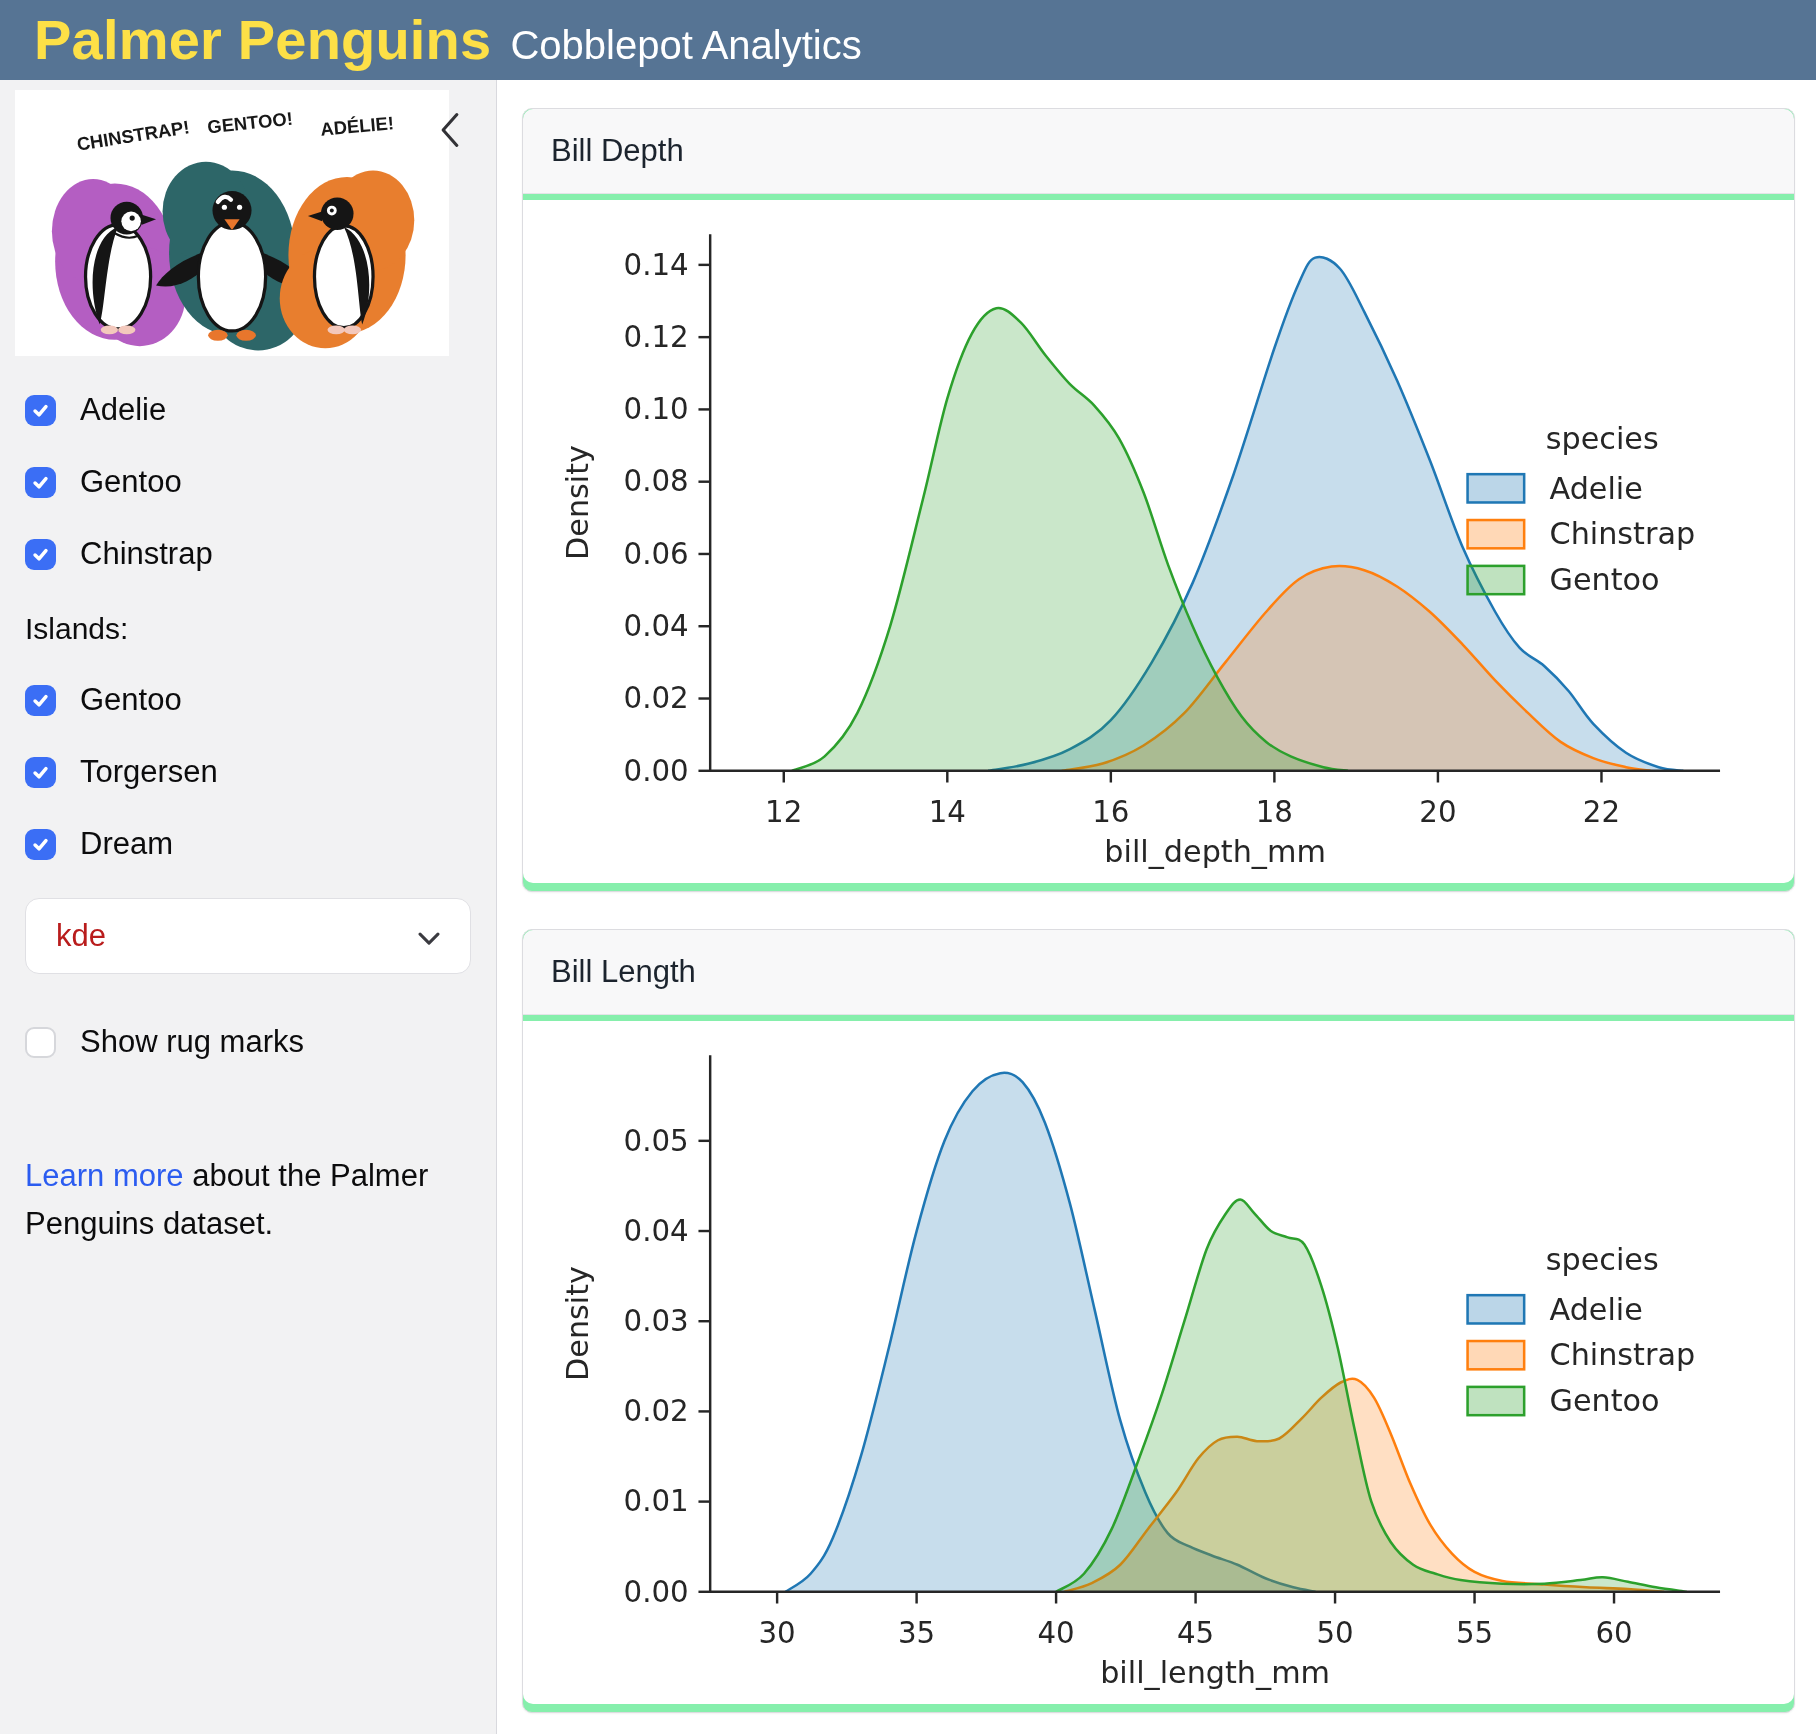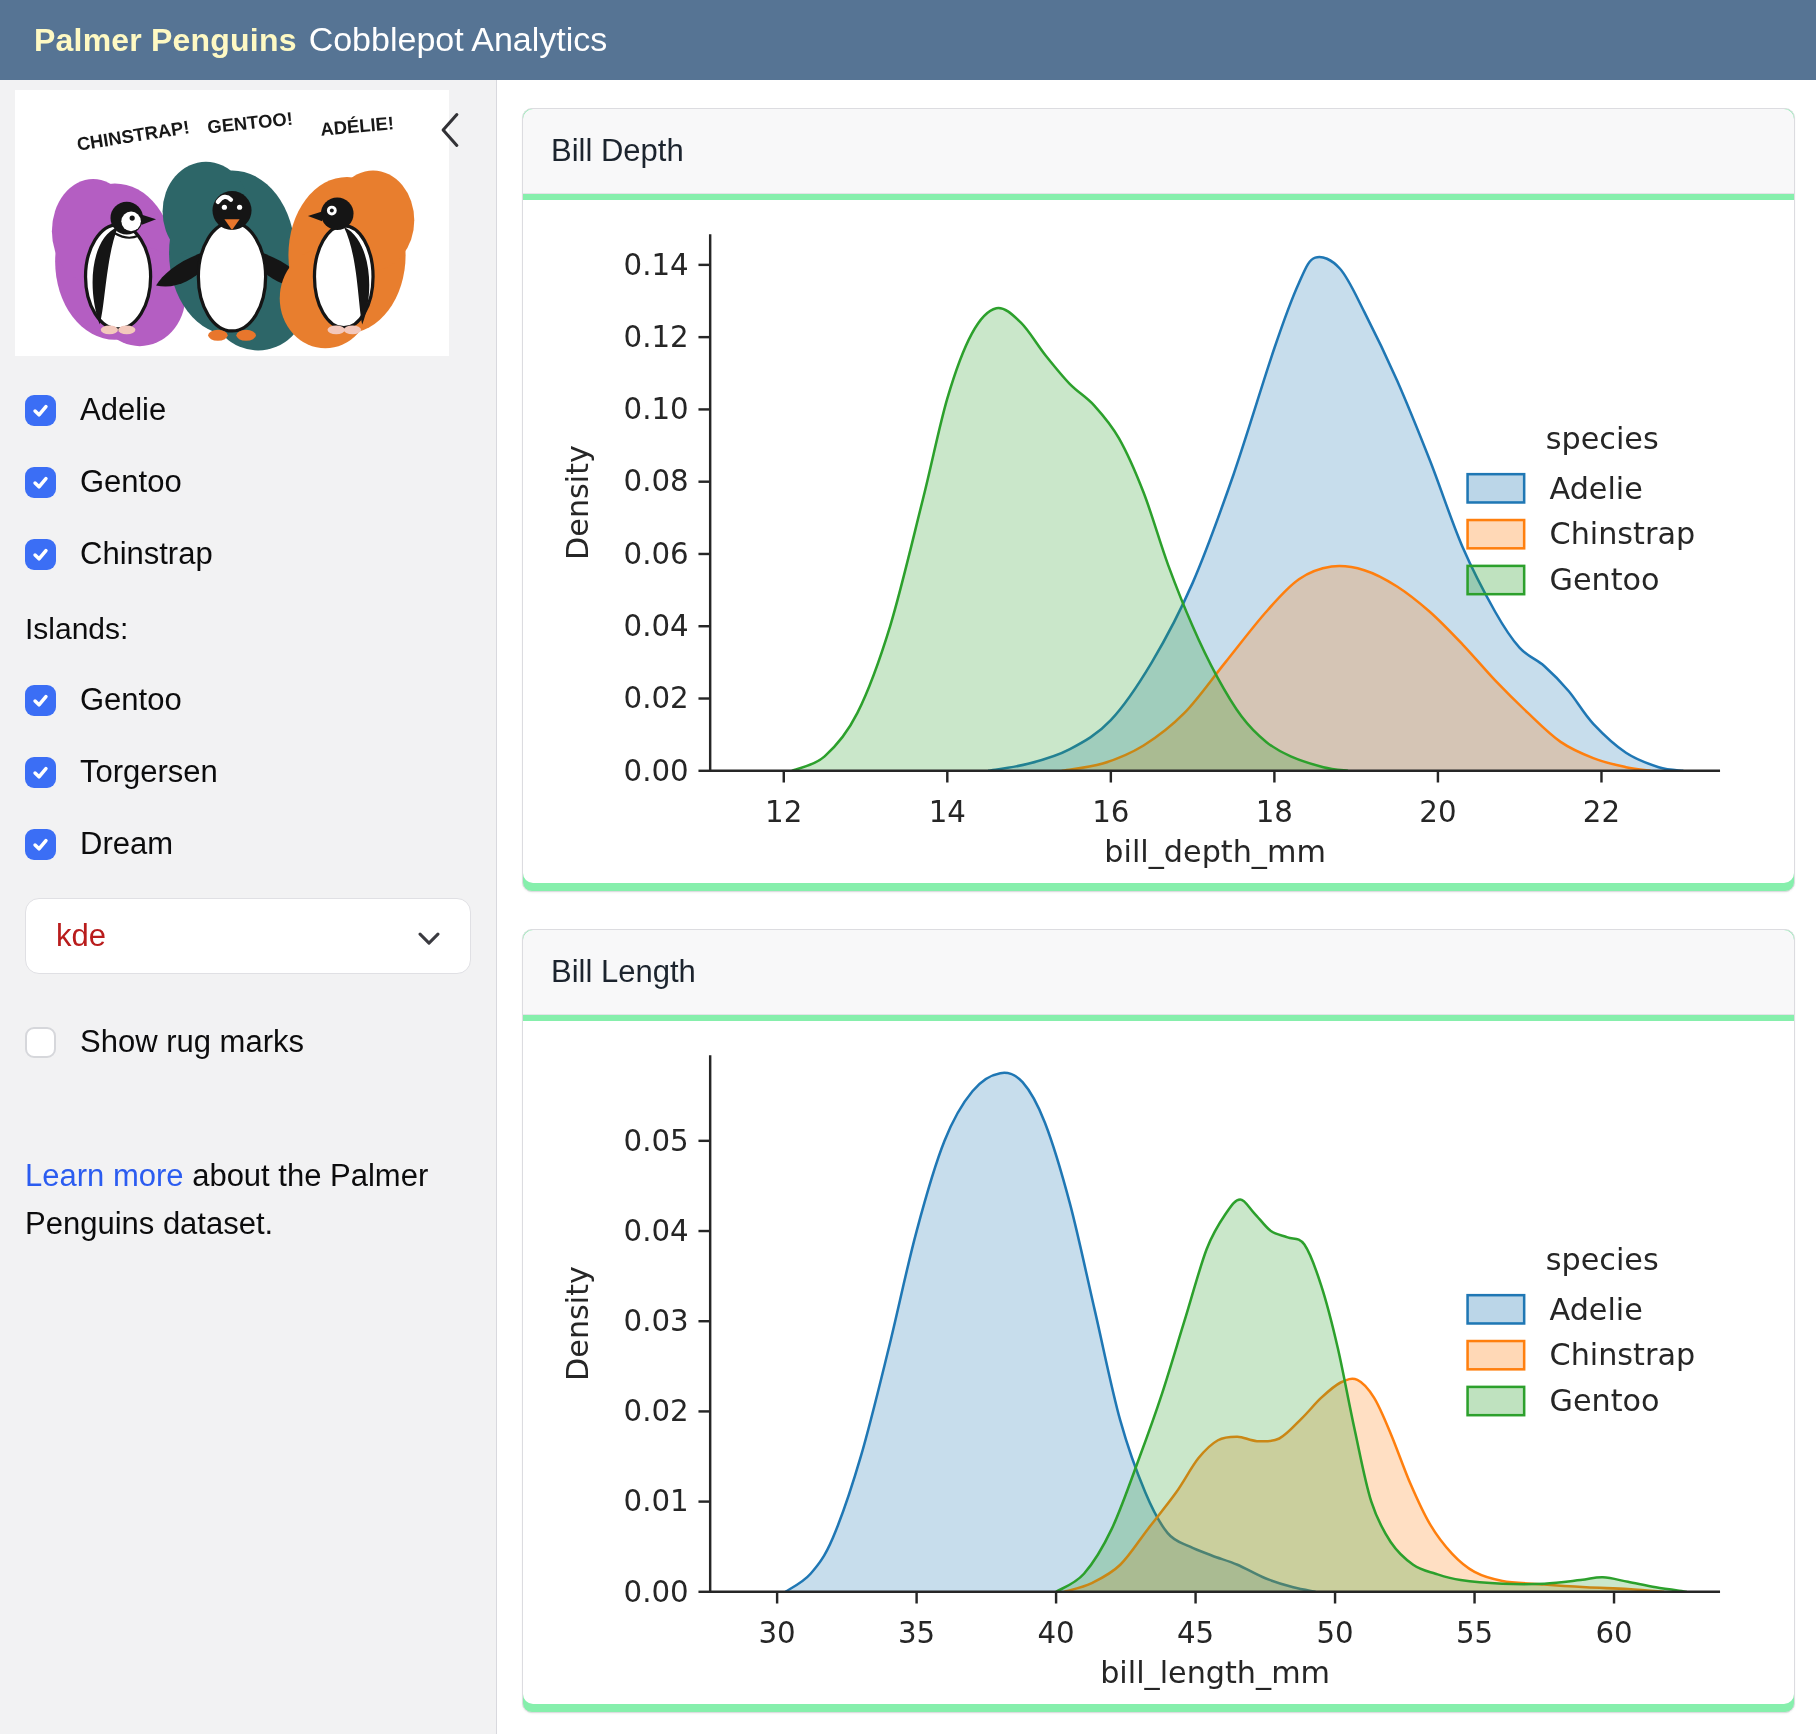--- a/index.html
+++ b/index.html
@@ -1,21 +1,21 @@
 <!DOCTYPE html>
 <html><head>
 <meta charset="utf-8">
 <style>
   html,body{margin:0;padding:0;background:#fff;}
   body{width:1816px;height:1734px;overflow:hidden;font-family:"Liberation Sans",sans-serif;color:#111;}
 
   
   .header{height:80px;background:#567494;display:flex;align-items:baseline;padding:0 0 0 34px;box-sizing:border-box;}
-  .header .title{font-size:32px;font-weight:700;color:#fef9c3;line-height:80px;letter-spacing:.2px;}
-  .header .subtitle{font-size:34px;color:#fff;margin-left:12px;}
+  .header .title{font-size:56px;font-weight:700;color:#fde047;line-height:80px;letter-spacing:.2px;}
+  .header .subtitle{font-size:40px;color:#fff;margin-left:19px;}
 
   
   .app{display:flex;height:1654px;}
   .sidebar{width:497px;min-width:497px;background:#f2f2f3;border-right:1px solid #d9d9de;box-sizing:border-box;padding:0 25px;position:relative;}
   .main{flex:1;box-sizing:border-box;padding:28px 21px 0 25px;background:#fff;}
 
   
   .collapse-btn{position:absolute;top:30px;right:28px;width:36px;height:42px;display:flex;align-items:center;justify-content:center;cursor:pointer;background:none;border:none;padding:0;}
   .artwork{background:#fff;width:434px;height:266px;margin:10px 0 34px -10px;}
   .artwork svg{display:block;width:100%;height:100%;}

